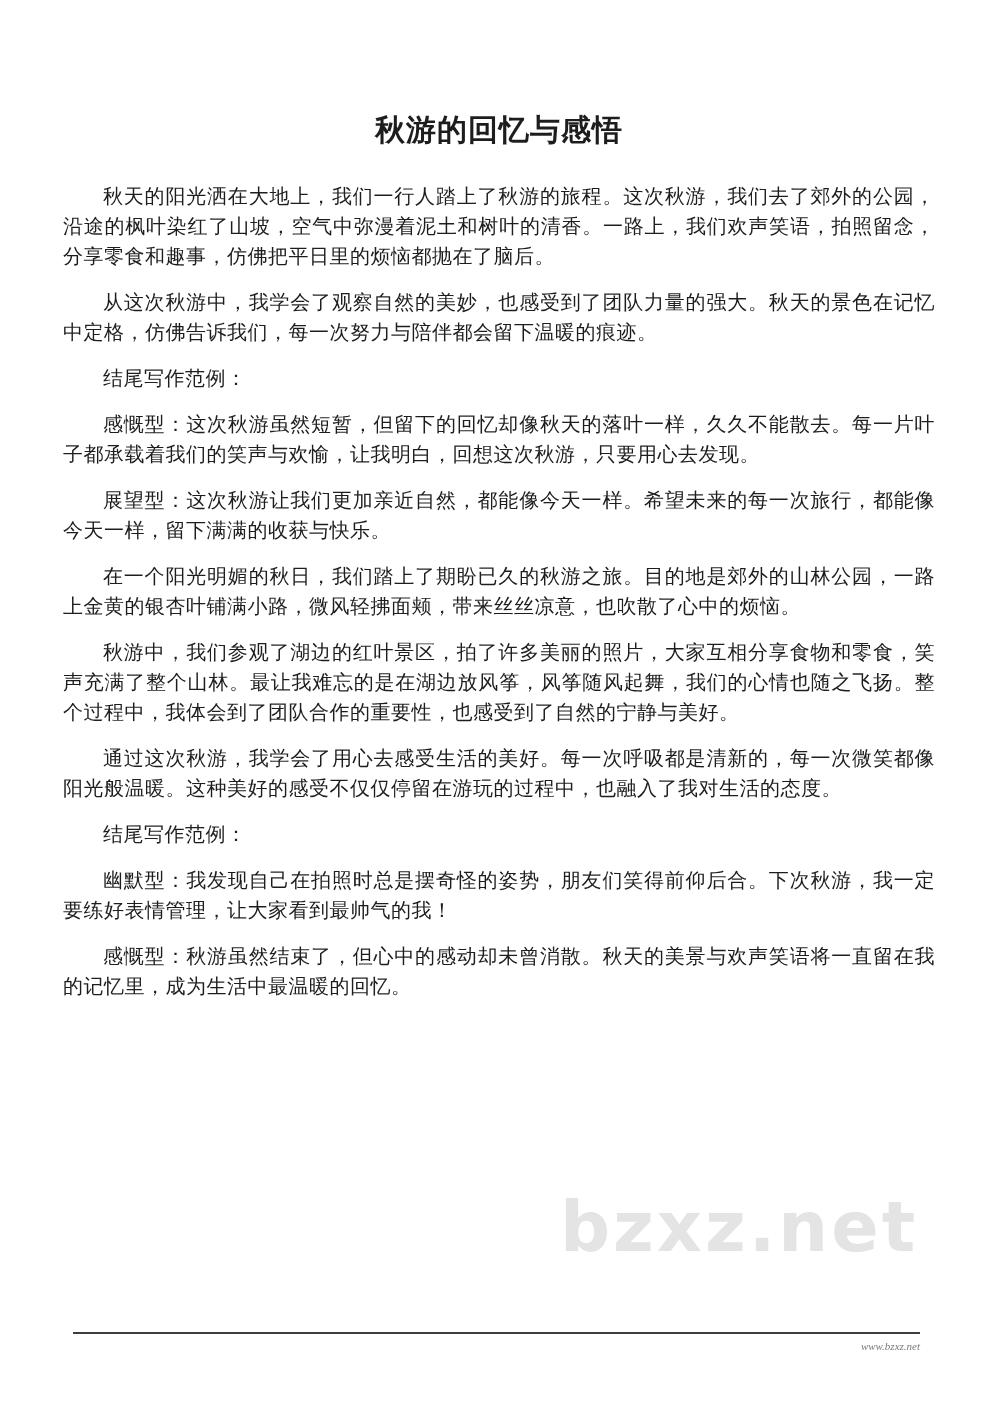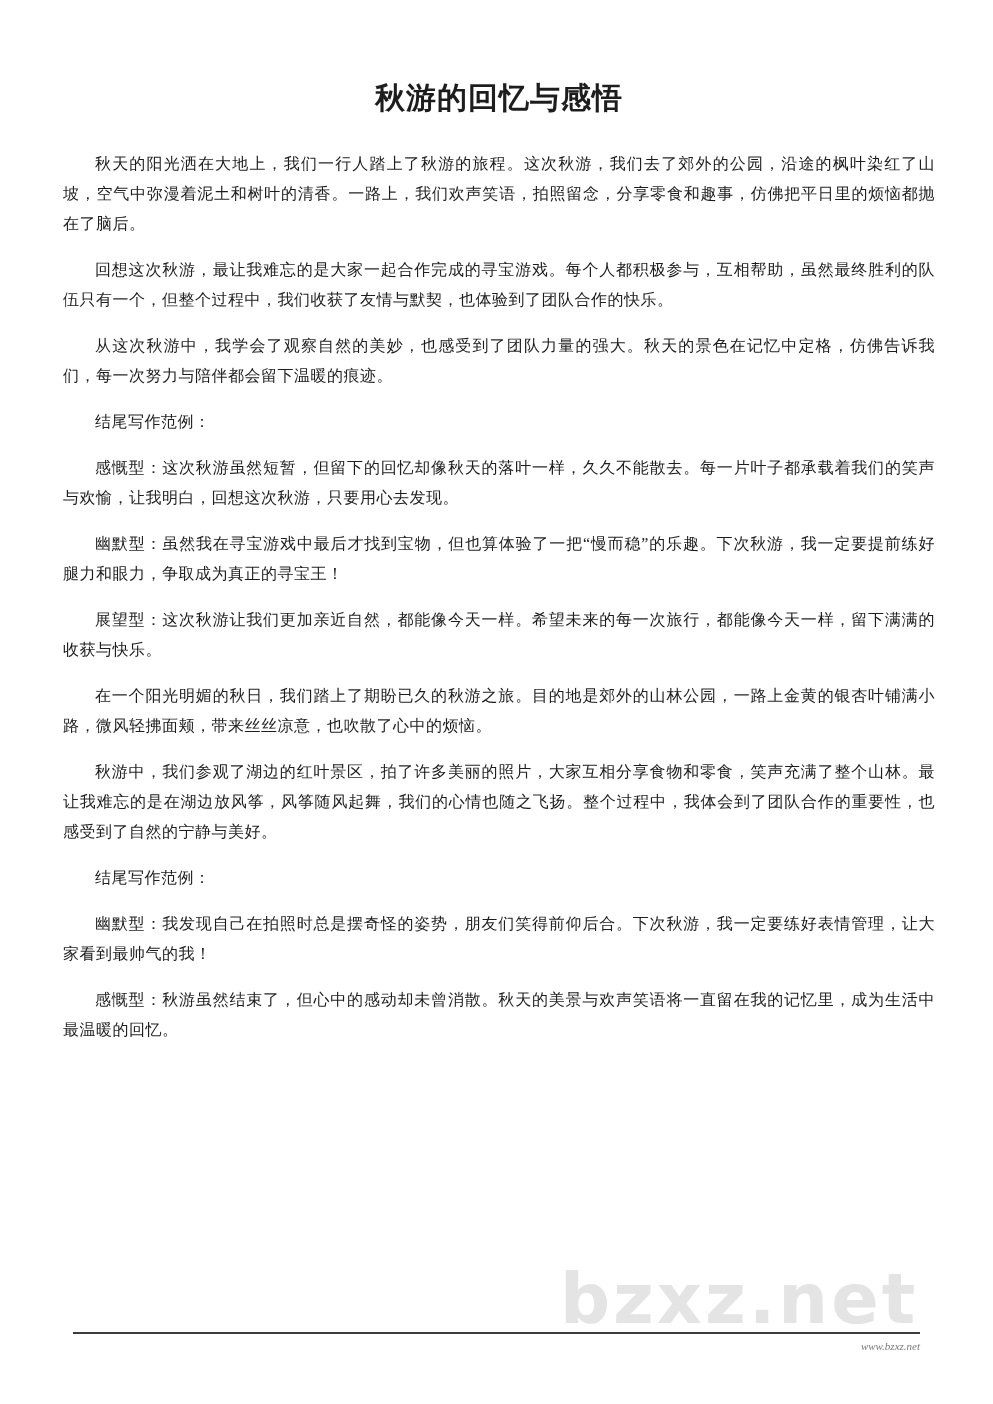--- a/index.html
+++ b/index.html
@@ -25,34 +25,34 @@
     padding-right: 58px;
   }
   .title {
     font-size: 30px;
     font-weight: bold;
     line-height: 40px;
     text-align: center;
     margin: 0 0 31px 0;
     letter-spacing: 1px;
   }
-  .title1 { padding-top: 78px; }
+  .title1 { padding-top: 110px; }
   .title2 { padding-top: 86px; }
   .para {
     margin: 0 0 16px 0;
-    font-size: 16px;
+    font-size: 20px;
     line-height: 30px;
     letter-spacing: 0.5px;
     text-align: justify;
     text-indent: 2em;
   }
   .watermark {
     position: absolute;
     left: 560px;
-    top: 1264px;
+    top: 1192px;
     z-index: 0;
     font-family: "DejaVu Sans", sans-serif;
     font-weight: bold;
     font-size: 70px;
     line-height: 70px;
     letter-spacing: 3px;
     color: #e4e4e4;
     user-select: none;
   }
   .footer-rule {
@@ -83,41 +83,40 @@
   <div class="watermark">bzxz.net</div>
 
   <div class="content">
 
     <section class="essay">
       <h1 class="title title1">秋游的回忆与感悟</h1>
       <div class="paragraphs">
 
           <p class="para">秋天的阳光洒在大地上，我们一行人踏上了秋游的旅程。这次秋游，我们去了郊外的公园，沿途的枫叶染红了山坡，空气中弥漫着泥土和树叶的清香。一路上，我们欢声笑语，拍照留念，分享零食和趣事，仿佛把平日里的烦恼都抛在了脑后。</p>
 
-          <p class="para">回想这次秋游，最让我难忘的是大家一起合作完成的寻宝游戏。每个人都积极参与，互相帮助，虽然最终胜利的队伍只有一个，但整个过程中，我们收获了友情与默契，也体验到了团队合作的快乐。</p>
 
           <p class="para">从这次秋游中，我学会了观察自然的美妙，也感受到了团队力量的强大。秋天的景色在记忆中定格，仿佛告诉我们，每一次努力与陪伴都会留下温暖的痕迹。</p>
 
           <p class="para">结尾写作范例：</p>
 
           <p class="para">感慨型：这次秋游虽然短暂，但留下的回忆却像秋天的落叶一样，久久不能散去。每一片叶子都承载着我们的笑声与欢愉，让我明白，回想这次秋游，只要用心去发现。</p>
 
-          <p class="para">幽默型：虽然我在寻宝游戏中最后才找到宝物，但也算体验了一把“慢而稳”的乐趣。下次秋游，我一定要提前练好腿力和眼力，争取成为真正的寻宝王！</p>
 
           <p class="para">展望型：这次秋游让我们更加亲近自然，都能像今天一样。希望未来的每一次旅行，都能像今天一样，留下满满的收获与快乐。</p>
         </div>
     </section>
 
     <section class="essay">
       <div class="paragraphs">
 
           <p class="para">在一个阳光明媚的秋日，我们踏上了期盼已久的秋游之旅。目的地是郊外的山林公园，一路上金黄的银杏叶铺满小路，微风轻拂面颊，带来丝丝凉意，也吹散了心中的烦恼。</p>
 
           <p class="para">秋游中，我们参观了湖边的红叶景区，拍了许多美丽的照片，大家互相分享食物和零食，笑声充满了整个山林。最让我难忘的是在湖边放风筝，风筝随风起舞，我们的心情也随之飞扬。整个过程中，我体会到了团队合作的重要性，也感受到了自然的宁静与美好。</p>
 
+          <p class="para">通过这次秋游，我学会了用心去感受生活的美好。每一次呼吸都是清新的，每一次微笑都像阳光般温暖。这种美好的感受不仅仅停留在游玩的过程中，也融入了我对生活的态度。</p>
 
           <p class="para">结尾写作范例：</p>
 
           <p class="para">幽默型：我发现自己在拍照时总是摆奇怪的姿势，朋友们笑得前仰后合。下次秋游，我一定要练好表情管理，让大家看到最帅气的我！</p>
 
           <p class="para">感慨型：秋游虽然结束了，但心中的感动却未曾消散。秋天的美景与欢声笑语将一直留在我的记忆里，成为生活中最温暖的回忆。</p>
         </div>
     </section>
 
   </div>

